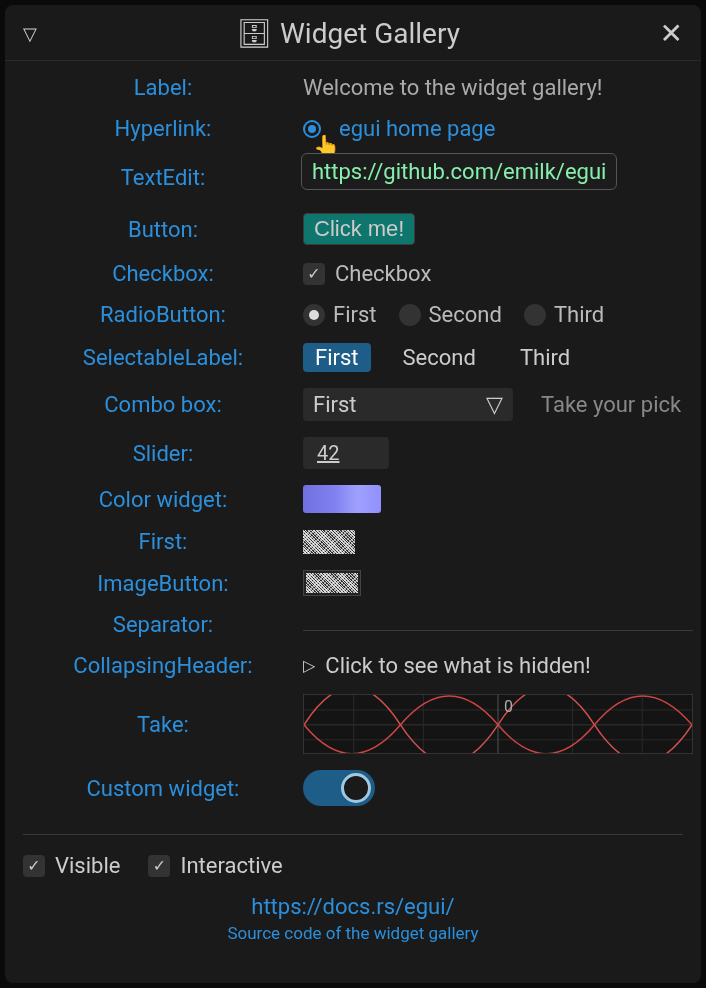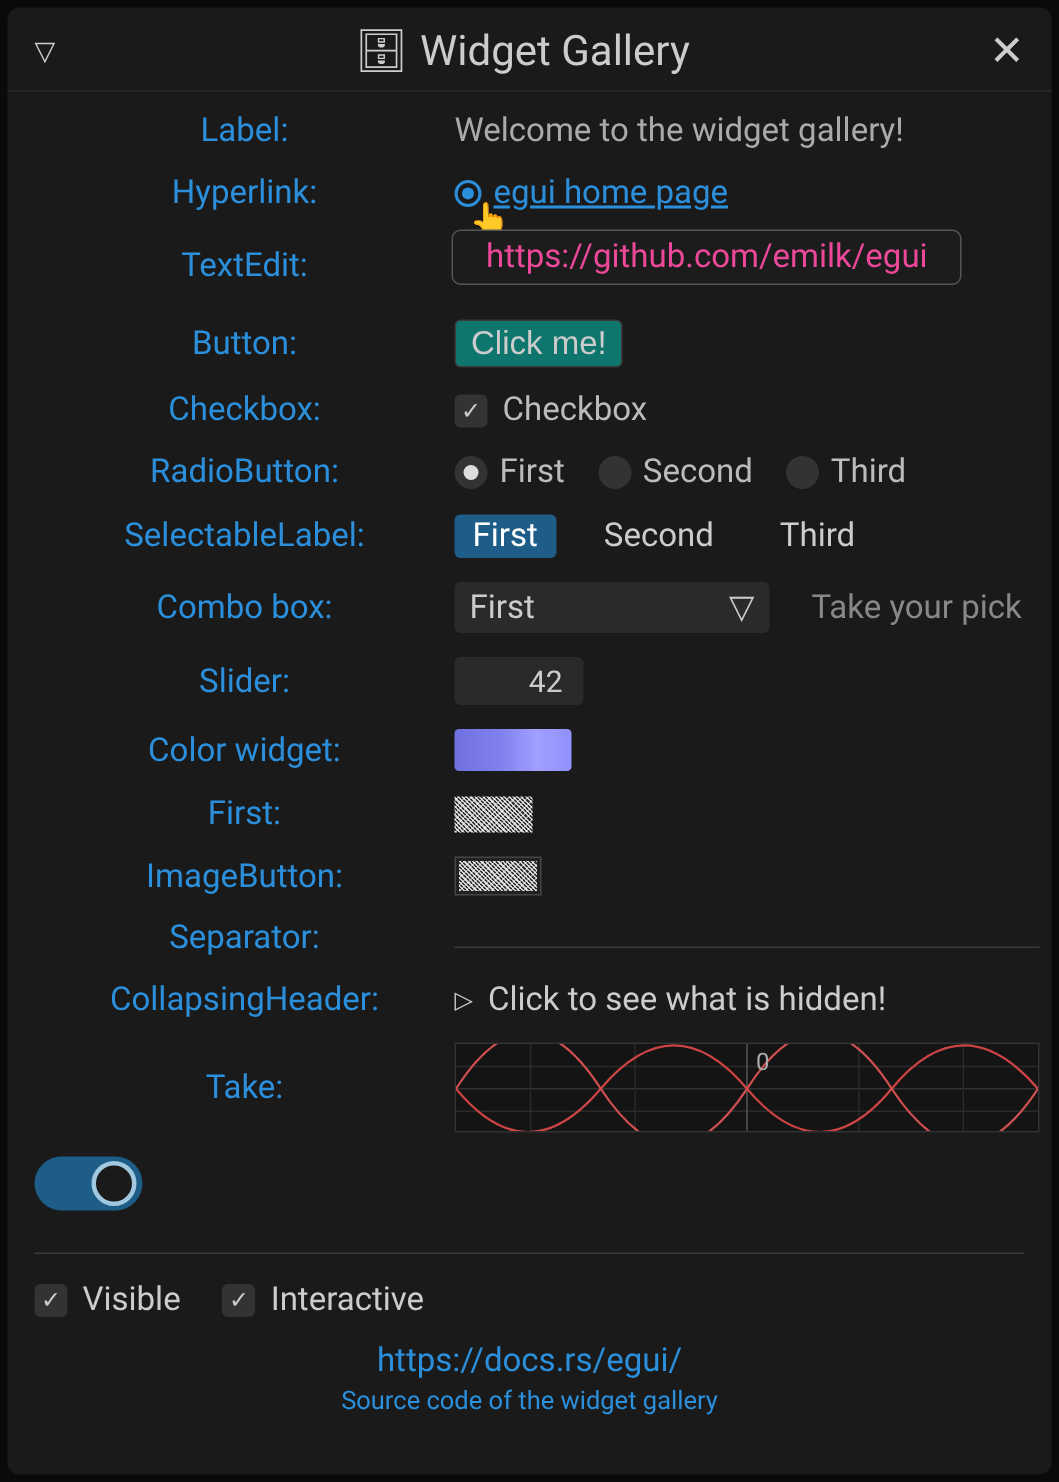--- a/index.html
+++ b/index.html
@@ -33,35 +33,35 @@
 .body {
   padding: 14px 18px 10px;
   display: grid;
   grid-template-columns: 280px 1fr;
   row-gap: 16px;
   align-items: center;
 }
 .lbl { color: #2b8fdc; font-size: 22px; text-align: center; }
 .val { color: #bbb; font-size: 22px; display: flex; align-items: center; gap: 8px; flex-wrap: wrap; position: relative; }
 .welcome { color: #aaa; }
-.link { color: #2b8fdc; text-decoration: underline; display: inline-flex; align-items: center; gap: 8px; font-size: 22px; cursor: pointer; }
+.link { color: #2b8fdc; display: inline-flex; align-items: center; gap: 18px; font-size: 22px; cursor: pointer; }
 .gh-icon { width: 18px; height: 18px; border: 2px solid #2b8fdc; border-radius: 50%; display: inline-block; position: relative; }
 .gh-icon::after { content: ""; position: absolute; inset: 3px; background: #2b8fdc; border-radius: 50%; }
 .cursor-hand {
   position: absolute; left: 10px; top: 18px; font-size: 22px; color: #fff;
 }
 .textedit {
   background: #222; border: 1px solid #444; border-radius: 4px;
   color: #aaa; font-size: 22px; padding: 6px 10px; width: 360px;
 }
 .textedit-wrap { position: relative; }
 .tooltip-box {
   position: absolute; left: -2px; top: -4px; background: #1c1c1c;
-  border: 1px solid #555; border-radius: 6px; padding: 5px 22px;
-  color: #ec4899; font-size: 22px; white-space: nowrap; z-index: 5;
+  border: 1px solid #555; border-radius: 6px; padding: 5px 10px;
+  color: #86efac; font-size: 22px; white-space: nowrap; z-index: 5;
 }
 .btn {
   background: #0f766e; border: 1px solid #3a3a3a; border-radius: 4px;
   color: #ccc; font-size: 22px; padding: 2px 10px; cursor: pointer;
 }
 .chk { display: inline-flex; align-items: center; gap: 10px; cursor: pointer; }
 .chk-box {
   width: 22px; height: 22px; background: #333; border-radius: 4px;
   display: flex; align-items: center; justify-content: center; color: #ccc; font-size: 16px;
 }
@@ -80,21 +80,21 @@
 .combo-hint { color: #888; margin-left: 20px; }
 .slider-track { width: 200px; height: 10px; background: #333; border-radius: 5px; position: relative; }
 .slider-fill { position: absolute; left: 0; top: 0; height: 100%; background: #2a2a2a; border-radius: 5px; }
 .slider-thumb { position: absolute; top: -7px; width: 24px; height: 24px; border-radius: 50%; background: #1a1a1a; border: 3px solid #888; }
 .slider-val {
   background: #2a2a2a; border-radius: 4px; padding: 4px 14px;
   color: #ccc; font-size: 20px; margin-left: 18px;
 }
 .drag-val {
   background: #2a2a2a; border-radius: 4px; padding: 4px 14px;
-  color: #ccc; font-size: 20px; width: 86px; text-align: right; cursor: ew-resize;
+  color: #ccc; font-size: 20px; width: 86px; text-align: left; cursor: ew-resize; text-decoration: underline;
 }
 .color-swatch {
   width: 78px; height: 28px; border-radius: 3px; cursor: pointer;
   background: linear-gradient(90deg, #7070e0 0%, #8080f0 40%, #a0a0ff 70%, #9090ff 100%);
 }
 .noise-img {
   width: 52px; height: 24px; background:
     repeating-linear-gradient(45deg, #ccc 0 1px, #222 1px 2px),
     repeating-linear-gradient(-45deg, #888 0 1px, #111 1px 3px);
   background-blend-mode: screen;
@@ -255,20 +255,21 @@
           <line x1="195" y1="0" x2="195" y2="60" stroke="#555"></line>
           <line x1="270" y1="0" x2="270" y2="60" stroke="#2a2a2a"></line>
           <line x1="340" y1="0" x2="340" y2="60" stroke="#2a2a2a"></line>
           <path d="M0,30 Q48,88 97,30 T195,30 T292,30 T390,30" stroke="#c44" stroke-width="1.5" fill="none" transform="translate(0,0)"></path>
           <path d="M0,30 C32,-20 65,-20 97,30 C130,80 162,80 195,30 C227,-20 260,-20 292,30 C325,80 357,80 390,30" stroke="#d05050" stroke-width="1.5" fill="none"></path>
         </svg>
         <span class="plot-label">0</span>
       </div>
     </div>
 
+    <div class="lbl">Custom widget:</div>
     <div class="val">
       <div class="toggle">
         <div class="toggle-knob"></div>
       </div>
     </div>
 
   </div>
 
   <div class="footer-sep"></div>
 

